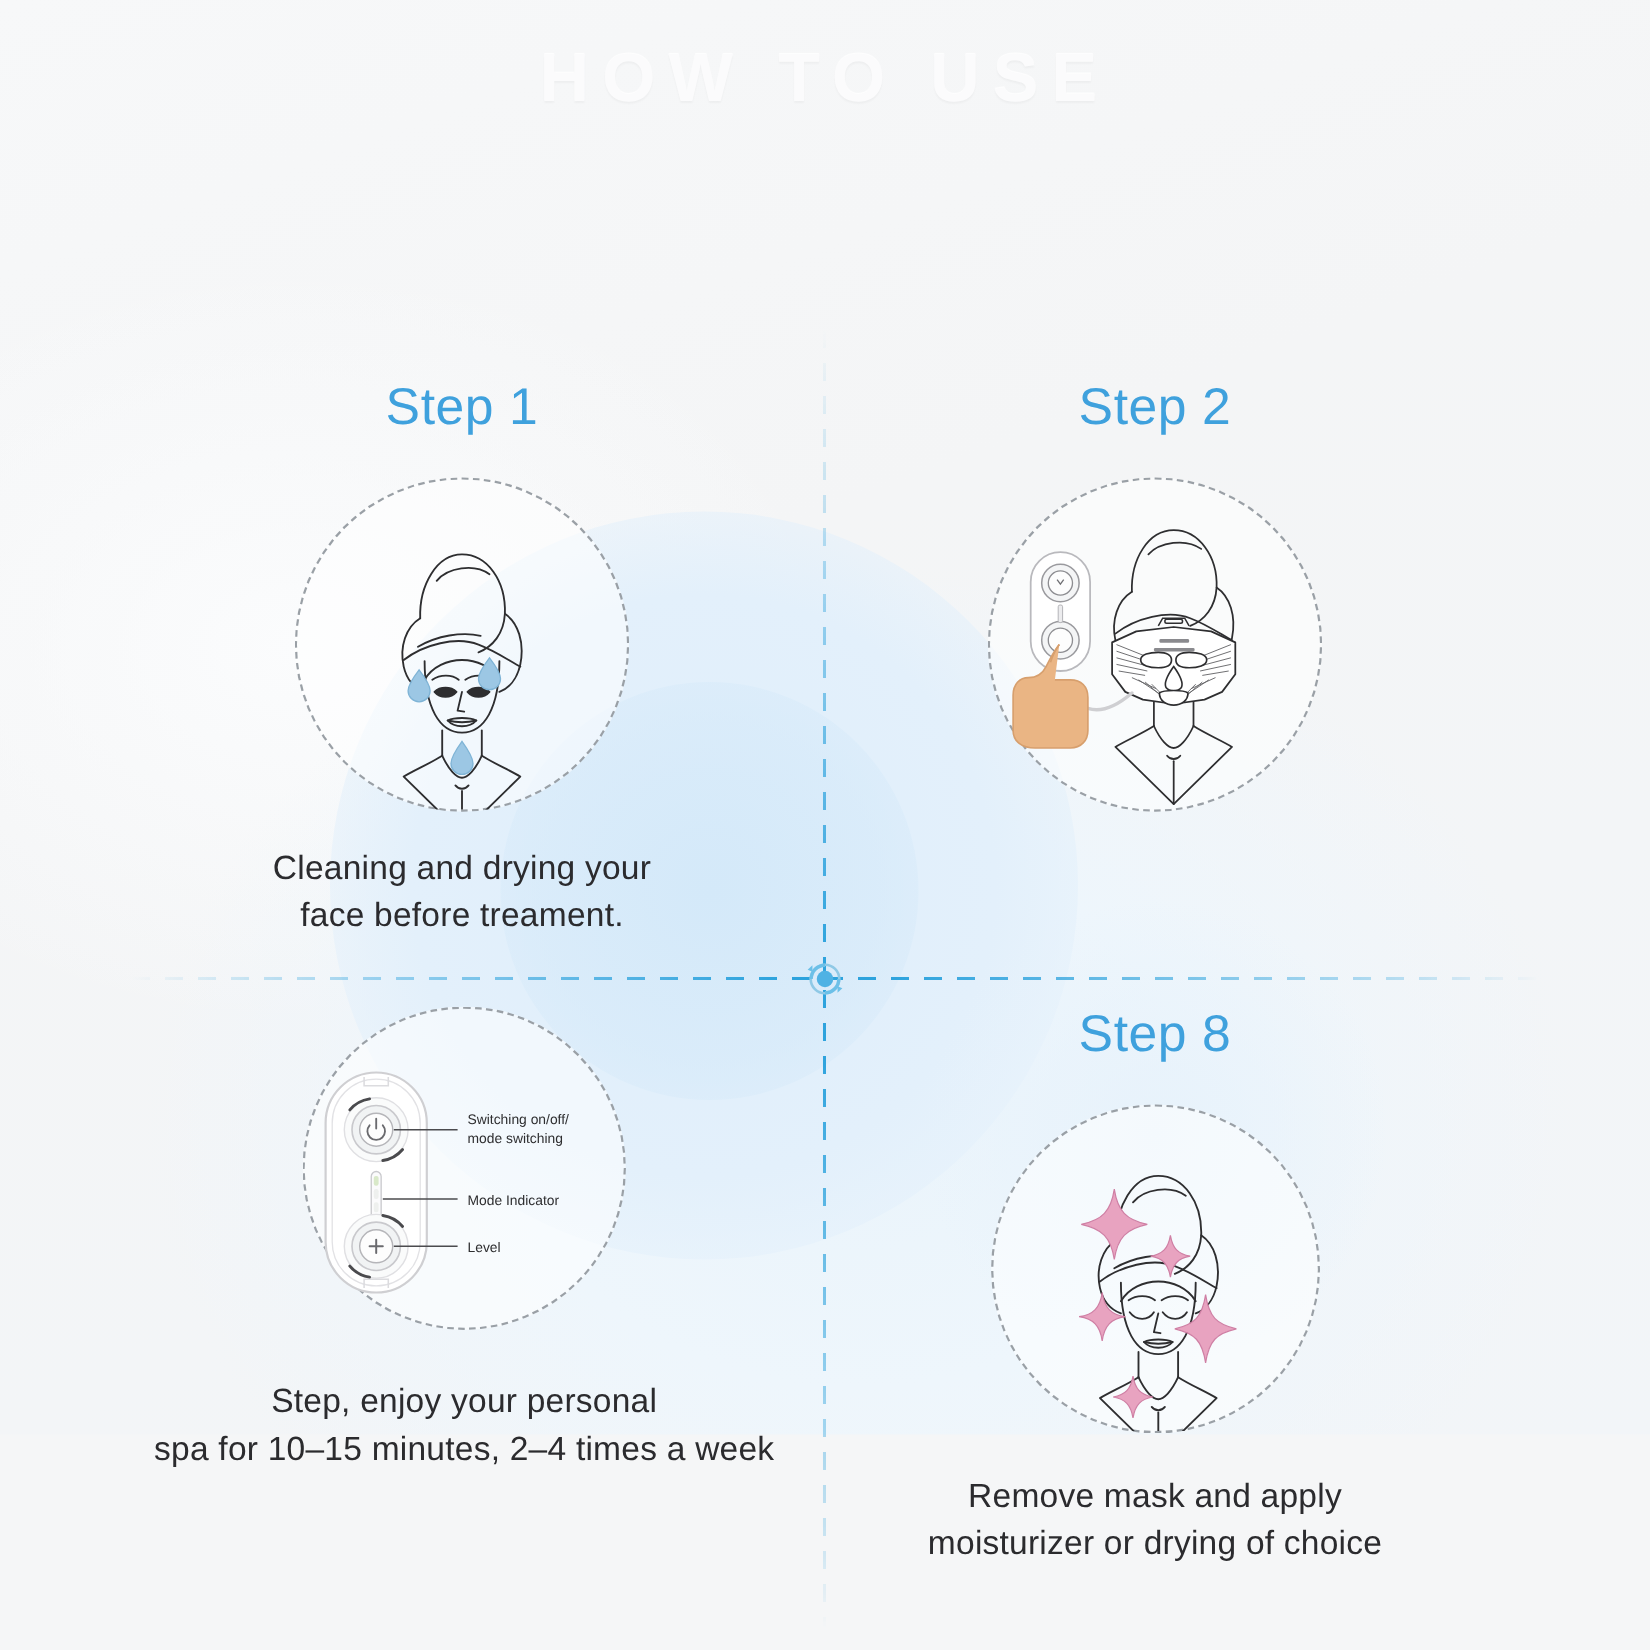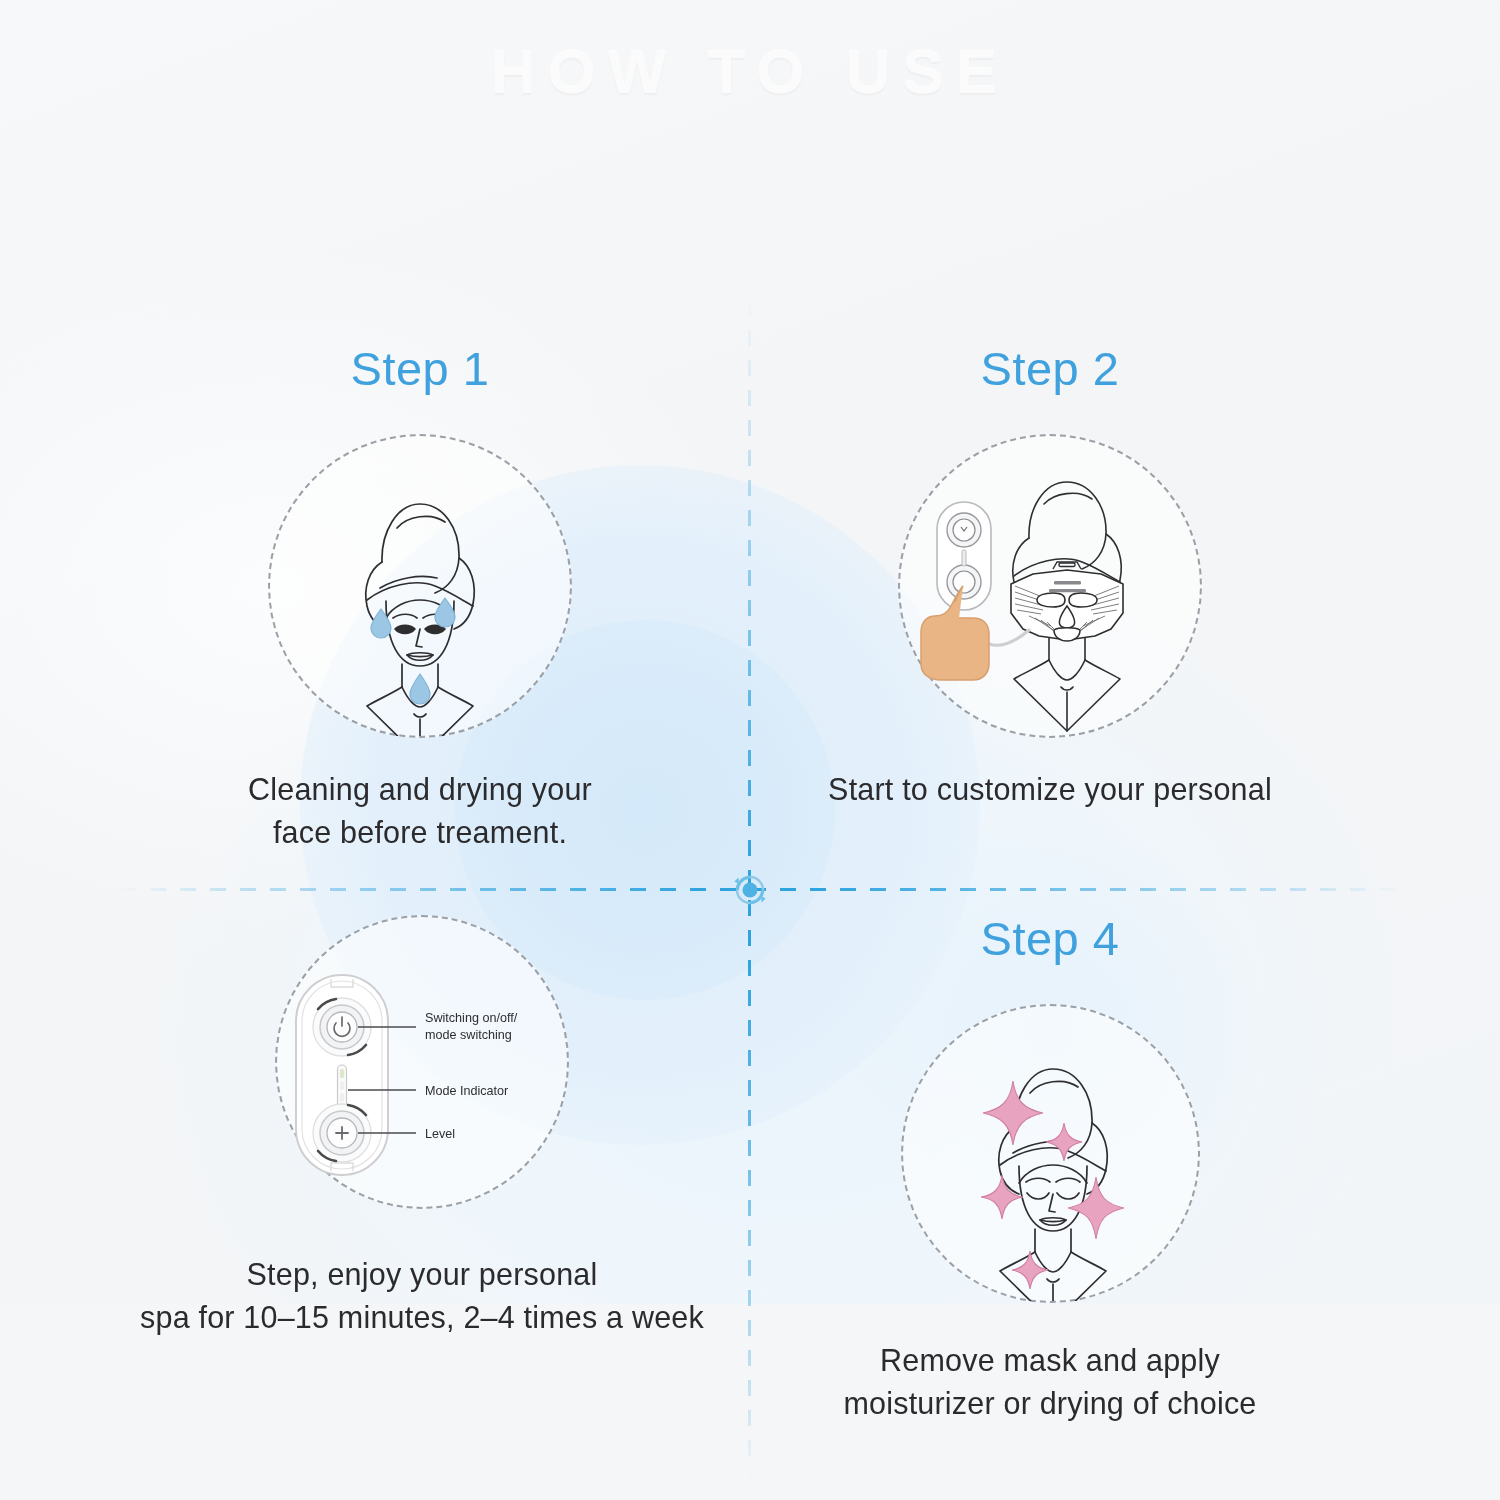--- a/index.html
+++ b/index.html
@@ -240,21 +240,20 @@
           <rect x="51" y="92" width="4" height="16" rx="1.6" fill="#ececee" stroke="#b3b3b7" stroke-width=".9"></rect>
         </g>
 
         <g>
           <path d="M52 128 C48 133 44 140 40 148 C36 156 30 158 24 158 C16 158 10 164 10 174 L10 206 C10 216 18 222 30 222 L62 222 C72 222 78 215 78 206 L78 176 C78 166 72 160 62 160 L48 160" fill="#eab584" stroke="#d79f6d" stroke-width="1.5" stroke-linejoin="round"></path>
           <path d="M52 128 C49 132 46 138 44 144" fill="none" stroke="#d79f6d" stroke-width="1.5"></path>
         </g>
       </svg>
     </div>
     <div class="caption">
-      <div>Start to customize your personal</div>
     </div>
   </div>
 
   <div class="quad q3">
     <div class="circle-wrap">
       <svg width="280" height="260" viewBox="0 0 280 260">
 
         <g>
           <rect x="14" y="28" width="92" height="200" rx="46" fill="#ffffff" stroke="#cfcfd2" stroke-width="2"></rect>
           <rect x="20" y="34" width="80" height="188" rx="40" fill="#ffffff" stroke="#e2e2e5" stroke-width="1.2"></rect>
@@ -309,21 +308,21 @@
         </g>
       </svg>
     </div>
     <div class="caption">
       <div>Step, enjoy your personal</div>
       <div>spa for 10–15 minutes, 2–4 times a week</div>
     </div>
   </div>
 
   <div class="quad q4">
-    <div class="step-title">Step 4</div>
+    <div class="step-title">Step 8</div>
     <div class="circle-wrap">
       <svg width="272" height="272" viewBox="0 0 272 272">
         <g fill="none" stroke="#2e2e30" stroke-width="1.7" stroke-linejoin="round" stroke-linecap="round">
           <path d="M101 98 C100 68 116 40 139 40 C162 40 179 64 178 94 C177 112 167 124 154 129"></path>
           <path d="M116 64 C126 52 150 48 164 58"></path>
           <path d="M101 98 C88 106 82 124 86 142 C89 155 97 162 105 165"></path>
           <path d="M178 94 C190 102 196 120 192 140 C189 154 181 162 173 165"></path>
           <path d="M86 136 C104 122 134 114 154 122 C170 128 184 138 192 142"></path>
           <path d="M99 124 C116 114 139 110 156 114"></path>
 

